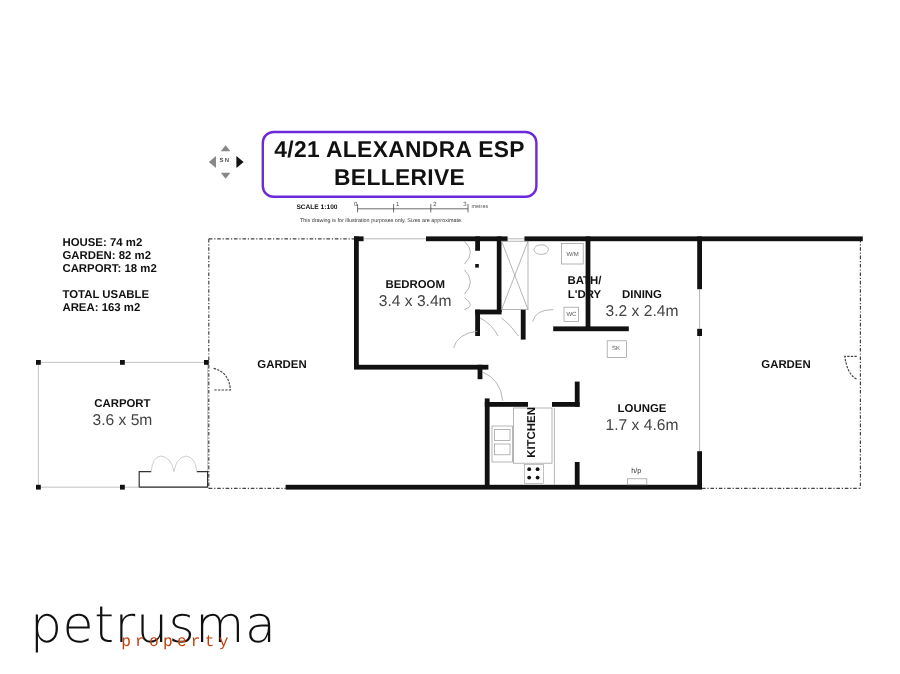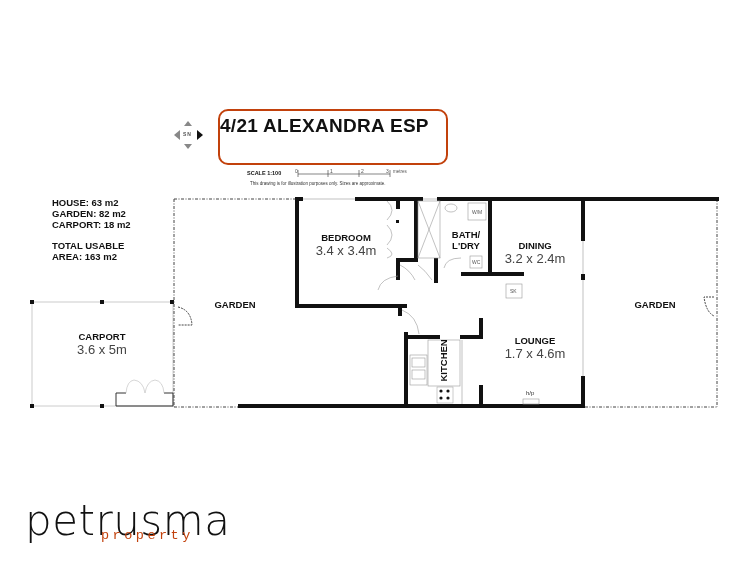--- a/index.html
+++ b/index.html
@@ -1,18 +1,18 @@
 <!DOCTYPE html>
 <html><head>
   <meta charset="utf-8">
   <style>
     html, body { margin: 0; padding: 0; background: #ffffff; }
     body { width: 750px; height: 562px; position: relative; overflow: hidden; font-family: "Liberation Sans", sans-serif; color: #111; }
     .abs { position: absolute; }
-    .title-box { left: 218px; top: 109px; width: 226px; height: 52px; border: 2px solid #c2410c; border-radius: 10px; }
+    .title-box { left: 218px; top: 109px; width: 226px; height: 52px; border: 2px solid #6d28d9; border-radius: 10px; text-align: center; }
     .title-line { font-weight: bold; font-size: 19px; line-height: 23px; letter-spacing: 0.3px; }
     .scale-label { font-size: 5.5px; font-weight: bold; }
     .disclaimer { font-size: 4.5px; color: #333; }
     .stats { left: 52px; top: 197px; font-weight: bold; font-size: 9.5px; line-height: 11px; }
     .room-name { font-weight: bold; font-size: 9.5px; text-align: center; white-space: nowrap; }
     .room-dim { font-size: 13px; color: #444; text-align: center; white-space: nowrap; }
     .small { font-size: 5px; color: #555; }
     .logo-main { left: 25px; top: 496px; font-size: 42px; letter-spacing: 0.5px; color: #111; font-family: "DejaVu Sans", sans-serif; font-weight: 300; }
     .logo-sub { left: 101px; top: 528px; font-size: 13.5px; letter-spacing: 3.5px; color: #c2410c; font-family: Liberation Mono, monospace; }
     svg { position: absolute; left: 0; top: 0; }
@@ -136,52 +136,53 @@
     <circle cx="448" cy="398" r="1.6"></circle>
   </g>
 </svg>
 
 <div class="abs small" style="left:183px; top:131px; font-size:5px; font-weight:bold;">
   <span>S</span><span style="margin-left:1px;">N</span>
 </div>
 
 <div class="abs title-box">
   <div class="title-line" style="margin-top:3px;">4/21 ALEXANDRA ESP</div>
+  <div class="title-line">BELLERIVE</div>
 </div>
 
 <div class="abs scale-label" style="left:247px; top:170px;">SCALE 1:100</div>
 <div class="abs small" style="left:295px; top:168px;">0</div>
 <div class="abs small" style="left:330px; top:168px;">1</div>
 <div class="abs small" style="left:361px; top:168px;">2</div>
 <div class="abs small" style="left:386px; top:168px;">3</div>
 <div class="abs small" style="left:393px; top:169px; font-size:4.5px;">metres</div>
 <div class="abs disclaimer" style="left:250px; top:181px;">This drawing is for illustration purposes only. Sizes are approximate.</div>
 
 <div class="abs stats">
-  <div>HOUSE: 63 m2</div>
+  <div>HOUSE: 74 m2</div>
   <div>GARDEN: 82 m2</div>
   <div>CARPORT: 18 m2</div>
   <div style="height:10px;"></div>
   <div>TOTAL USABLE</div>
   <div>AREA: 163 m2</div>
 </div>
 
 <div class="abs" style="left:62px; top:331px; width:80px;">
   <div class="room-name">CARPORT</div>
   <div class="room-dim">3.6 x 5m</div>
 </div>
 
 <div class="abs room-name" style="left:205px; top:299px; width:60px;">GARDEN</div>
 
 <div class="abs" style="left:306px; top:232px; width:80px;">
   <div class="room-name">BEDROOM</div>
   <div class="room-dim">3.4 x 3.4m</div>
 </div>
 
-<div class="abs" style="left:441px; top:229px; width:50px;">
+<div class="abs" style="left:441px; top:229px; width:50px;padding-left:21px;">
   <div class="room-name">BATH/</div>
   <div class="room-name">L'DRY</div>
 </div>
 <div class="abs small" style="left:472px; top:209px;">W/M</div>
 <div class="abs small" style="left:472px; top:259px;">WC</div>
 
 <div class="abs" style="left:500px; top:240px; width:70px;">
   <div class="room-name">DINING</div>
   <div class="room-dim">3.2 x 2.4m</div>
 </div>

